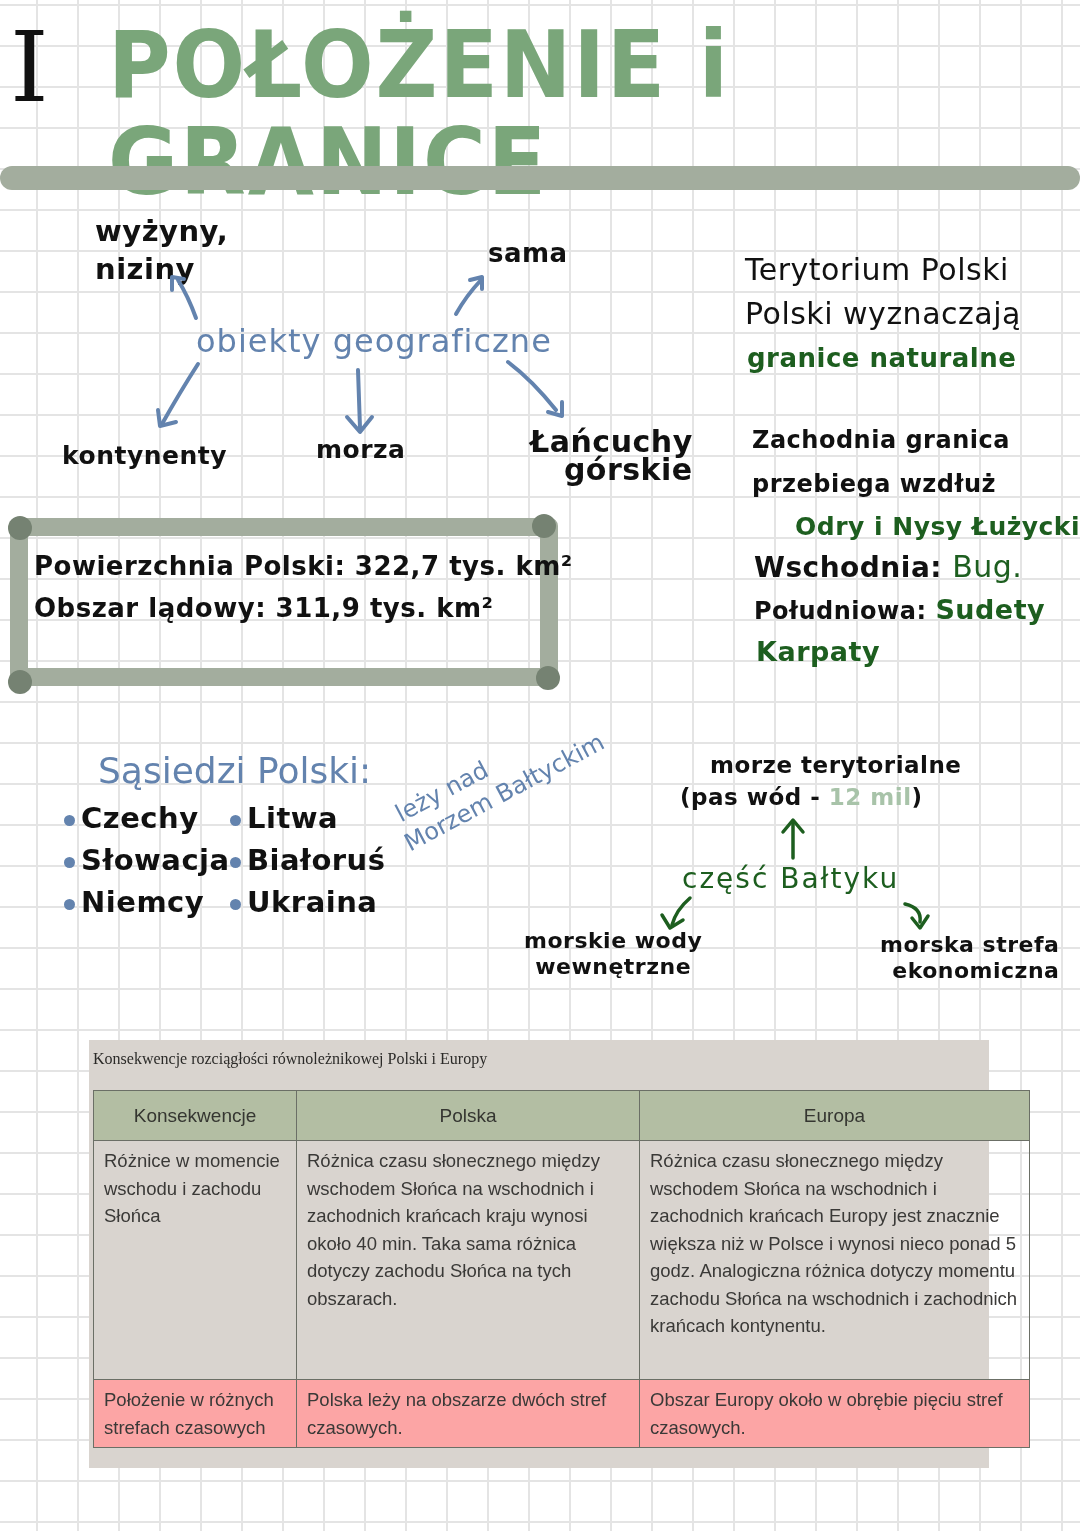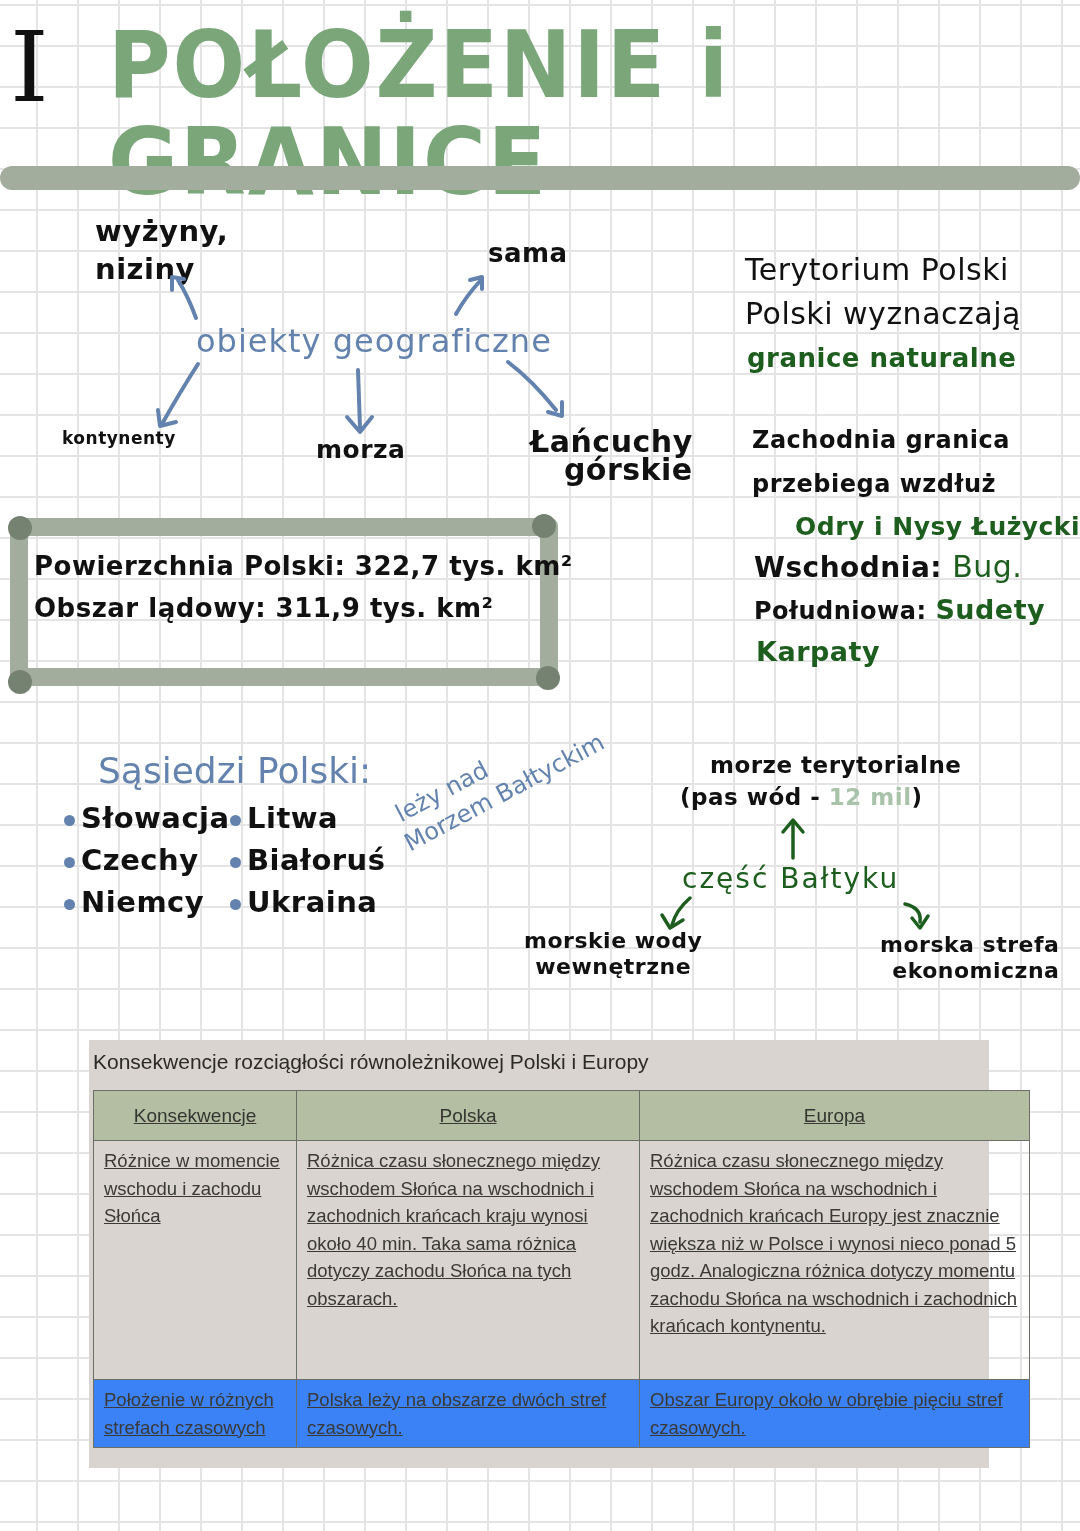--- a/index.html
+++ b/index.html
@@ -33,41 +33,41 @@
   .neighbors-title { font-size: 36px; font-weight: normal; }
   .bullet { display: inline-block; width: 11px; height: 11px; border-radius: 6px; background: #6383ae; margin-right: 6px; vertical-align: middle; }
   .nb-item { font-size: 29px; line-height: 42px; white-space: nowrap; }
 
   #rotated-note { left: 380px; top: 770px; font-size: 24px; transform: rotate(-28deg); transform-origin: left top; line-height: 30px; }
 
   .right-text { font-size: 28px; line-height: 44px; white-space: nowrap; }
 
   
   #textbook { left: 89px; top: 1040px; width: 900px; height: 428px; background: #d9d4cf; }
-  #tb-caption { left: 93px; top: 1050px; font-family: Liberation Sans, sans-serif; font-size: 21px; color: #2b2a28; }
-  #tb-table { left: 93px; top: 1090px; width: 937px; border-collapse: collapse; font-family: "Liberation Sans", sans-serif; color: #3a3937; text-decoration: underline; }
+  #tb-caption { left: 93px; top: 1050px; font-family: Liberation Serif, serif; font-size: 16px; color: #2b2a28; }
+  #tb-table { left: 93px; top: 1090px; width: 937px; border-collapse: collapse; font-family: "Liberation Sans", sans-serif; color: #3a3937; }
   #tb-table th { background: #b3bea3; font-weight: normal; font-size: 19px; height: 47px; border: 1.5px solid #6b6f66; color: #353631; }
   #tb-table td { vertical-align: top; font-size: 18.5px; line-height: 27.5px; padding: 6px 10px; border: 1.5px solid #6b6f66; }
   #tb-table tr.r1 td { height: 226px; }
-  #tb-table tr.r2 td { height: 48px; background: #3b82f6; }
+  #tb-table tr.r2 td { height: 48px; background: #fca5a5; }
 </style>
 </head>
 <body>
 
 <div class="abs" id="title-num">I</div>
 <div class="abs" id="title-text">POŁOŻENIE i GRANICE</div>
 <div class="abs" id="title-bar"></div>
 
 <div class="abs hand mm" style="left:95px; top:212px; font-size:29px; line-height:38px;">
   <div>wyżyny,</div>
   <div>niziny</div>
 </div>
 <div class="abs hand mm" style="left:488px; top:238px; font-size:26px;">sama</div>
 <div class="abs mm blue" style="left:196px; top:322px; font-size:32px; letter-spacing:1px;">obiekty geograficzne</div>
-<div class="abs hand mm" style="left:62px; top:428px; font-size:17px;">kontynenty</div>
+<div class="abs hand mm" style="left:62px; top:441px; font-size:25px;">kontynenty</div>
 <div class="abs hand mm" style="left:316px; top:435px; font-size:25px;">morza</div>
 <div class="abs hand mm" style="left:530px; top:428px; font-size:30px; line-height:28px; text-align:right;">
   <div>Łańcuchy</div>
   <div>górskie</div>
 </div>
 
 <svg class="arrows" width="1080" height="1531">
   <g stroke="#6383ae" stroke-width="4" fill="none" stroke-linecap="round" stroke-linejoin="round">
 
     <path d="M196,318 Q188,296 178,280"></path>
@@ -120,22 +120,22 @@
 <div class="corner-dot" style="left:532px; top:514px;"></div>
 <div class="corner-dot" style="left:8px; top:670px;"></div>
 <div class="corner-dot" style="left:536px; top:666px;"></div>
 <div class="abs hand" id="area-lines">
   <div>Powierzchnia Polski: 322,7 tys. km²</div>
   <div>Obszar lądowy: 311,9 tys. km²</div>
 </div>
 
 <div class="abs blue neighbors-title" style="left:98px; top:750px;">Sąsiedzi Polski:</div>
 <div class="abs hand" style="left:64px; top:797px;">
+  <div class="nb-item"><span class="bullet"></span><span>Czechy</span></div>
   <div class="nb-item"><span class="bullet"></span><span>Słowacja</span></div>
-  <div class="nb-item"><span class="bullet"></span><span>Czechy</span></div>
   <div class="nb-item"><span class="bullet"></span><span>Niemcy</span></div>
 </div>
 <div class="abs hand" style="left:230px; top:797px;">
   <div class="nb-item"><span class="bullet"></span><span>Litwa</span></div>
   <div class="nb-item"><span class="bullet"></span><span>Białoruś</span></div>
   <div class="nb-item"><span class="bullet"></span><span>Ukraina</span></div>
 </div>
 
 <div class="abs blue" id="rotated-note" style="left:385px; top:805px;">
   <div style="padding-left:6px;">leży nad</div>

